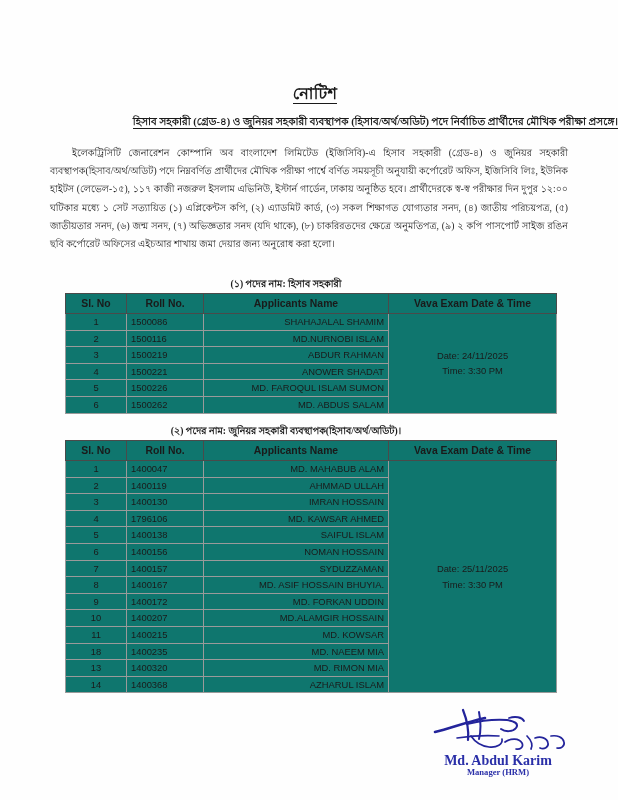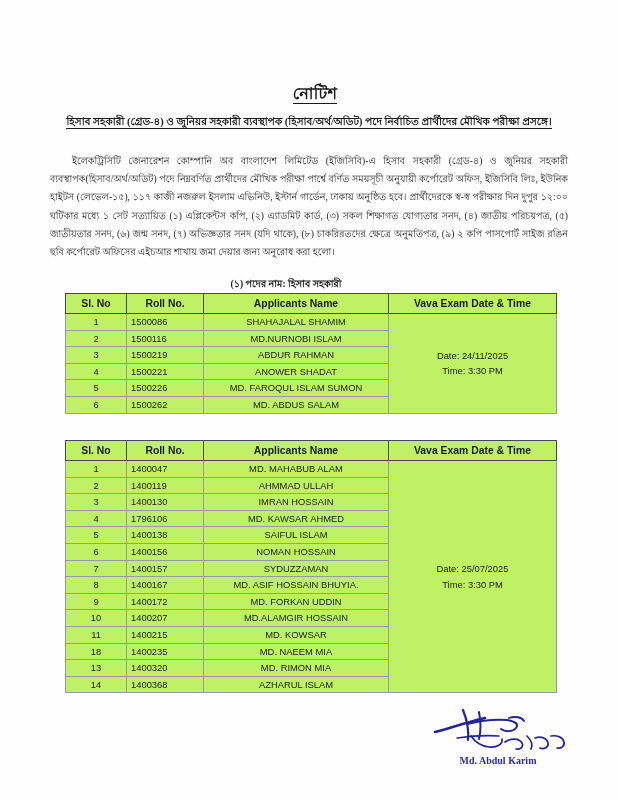--- a/index.html
+++ b/index.html
@@ -33,39 +33,39 @@
     padding-top: 86px;
     line-height: 1;
     padding-left: 12px;
   }
   .doc-title span {
     border-bottom: 1.4px solid #1a1a1a;
     padding-bottom: 1px;
   }
 
   .doc-subtitle {
-    text-align: center;
+    text-align: right;
     font-family: "Liberation Serif", serif;
     font-size: 10.4px;
     font-weight: bold;
     margin: 0;
     padding-top: 14px;
     line-height: 1.2;
   }
   .doc-subtitle span {
     border-bottom: 1.1px solid #1a1a1a;
     padding-bottom: 1px;
   }
 
   
   .body-para {
     position: absolute;
     left: 50px;
     right: 50px;
-    top: 152px;
+    top: 144px;
     font-family: "Liberation Serif", serif;
     font-size: 9.5px;
     line-height: 18.2px;
     text-align: justify;
     text-indent: 22px;
     margin: 0;
     color: #1c1c1c;
   }
 
   
@@ -83,21 +83,21 @@
   #caption-1 { top: 277px; }
   #caption-2 { top: 424px; }
 
   
   .exam-table {
     position: absolute;
     left: 65px;
     width: 455px;
     border-collapse: collapse;
     table-layout: fixed;
-    background: #bef264;
+    background: #0f766e;
   }
   #table-1 { top: 293px; }
   #table-2 { top: 440px; }
 
   .exam-table th,
   .exam-table td {
     border: 1px solid #9a9a9a;
     font-size: 9.4px;
     color: #1a1a1a;
     padding: 0 4px;
@@ -109,21 +109,21 @@
   .exam-table thead th {
     border: 1.3px solid #4a4a4a;
     font-size: 10.4px;
     font-weight: bold;
     text-align: center;
     height: 19px;
     line-height: 19px;
   }
   .col-sl   { width: 52px;  text-align: center; }
   .col-roll { width: 68px;  text-align: left; }
-  .col-name { width: 176px; text-align: center; padding-left: 7px; }
+  .col-name { width: 176px; text-align: right; padding-left: 7px; }
   .col-date { width: 159px; text-align: center; vertical-align: middle; }
 
   .date-cell {
     text-align: center;
     vertical-align: middle;
     font-size: 10px;
     line-height: 15px;
     white-space: normal;
   }
   .date-cell .dline { display: block; }
@@ -140,21 +140,21 @@
   .sig-mark {
     position: relative;
     height: 48px;
     width: 150px;
     margin: 0 auto;
   }
   .sig-mark svg { display: block; }
 
   .sig-name {
     font-family: "Liberation Serif", serif;
-    font-size: 10px;
+    font-size: 14px;
     font-weight: bold;
     color: #2a2fa8;
     line-height: 12px;
     margin-top: 1px;
   }
   .sig-role {
     font-family: "Liberation Serif", serif;
     font-size: 8.6px;
     font-weight: bold;
     color: #2a2fa8;
@@ -222,37 +222,38 @@
         <td class="col-name">MD. FAROQUL ISLAM SUMON</td>
       </tr>
       <tr>
         <td class="col-sl">6</td>
         <td class="col-roll">1500262</td>
         <td class="col-name">MD. ABDUS SALAM</td>
       </tr>
     </tbody>
   </table>
 
+  <p class="section-caption" id="caption-2">(২) পদের নাম: জুনিয়র সহকারী ব্যবস্থাপক(হিসাব/অর্থ/অডিট)।</p>
 
   <table class="exam-table" id="table-2">
     <thead>
       <tr>
         <th class="col-sl">Sl. No</th>
         <th class="col-roll">Roll No.</th>
         <th class="col-name" style="text-align:center">Applicants Name</th>
         <th class="col-date">Vava Exam Date &amp; Time</th>
       </tr>
     </thead>
     <tbody>
       <tr>
         <td class="col-sl">1</td>
         <td class="col-roll">1400047</td>
         <td class="col-name">MD. MAHABUB ALAM</td>
         <td class="col-date date-cell" rowspan="14">
-          <span class="dline">Date: 25/07/2025</span>
+          <span class="dline">Date: 25/11/2025</span>
           <span class="dline">Time: 3:30 PM</span>
         </td>
       </tr>
       <tr>
         <td class="col-sl">2</td>
         <td class="col-roll">1400119</td>
         <td class="col-name">AHMMAD ULLAH</td>
       </tr>
       <tr>
         <td class="col-sl">3</td>
@@ -329,15 +330,16 @@
           <path d="M34,32 C48,30 62,29 76,30" stroke-width="1.6"></path>
           <path d="M48,30 C52,36 58,40 66,41 C74,42 80,38 79,33" stroke-width="1.7"></path>
           <path d="M82,36 C88,32 96,32 99,37 C101,41 97,44 93,43" stroke-width="1.7"></path>
           <path d="M104,30 C108,34 110,39 108,43" stroke-width="1.7"></path>
           <path d="M112,32 C118,30 124,32 125,37 C126,41 121,44 117,42" stroke-width="1.7"></path>
           <path d="M128,30 C134,29 140,31 141,36 C142,40 138,43 134,42" stroke-width="1.7"></path>
         </g>
       </svg>
     </div>
     <div class="sig-name">Md. Abdul Karim</div>
+    <div class="sig-role">Manager (HRM)</div>
   </div>
 
 </div>
 
 </body></html>

